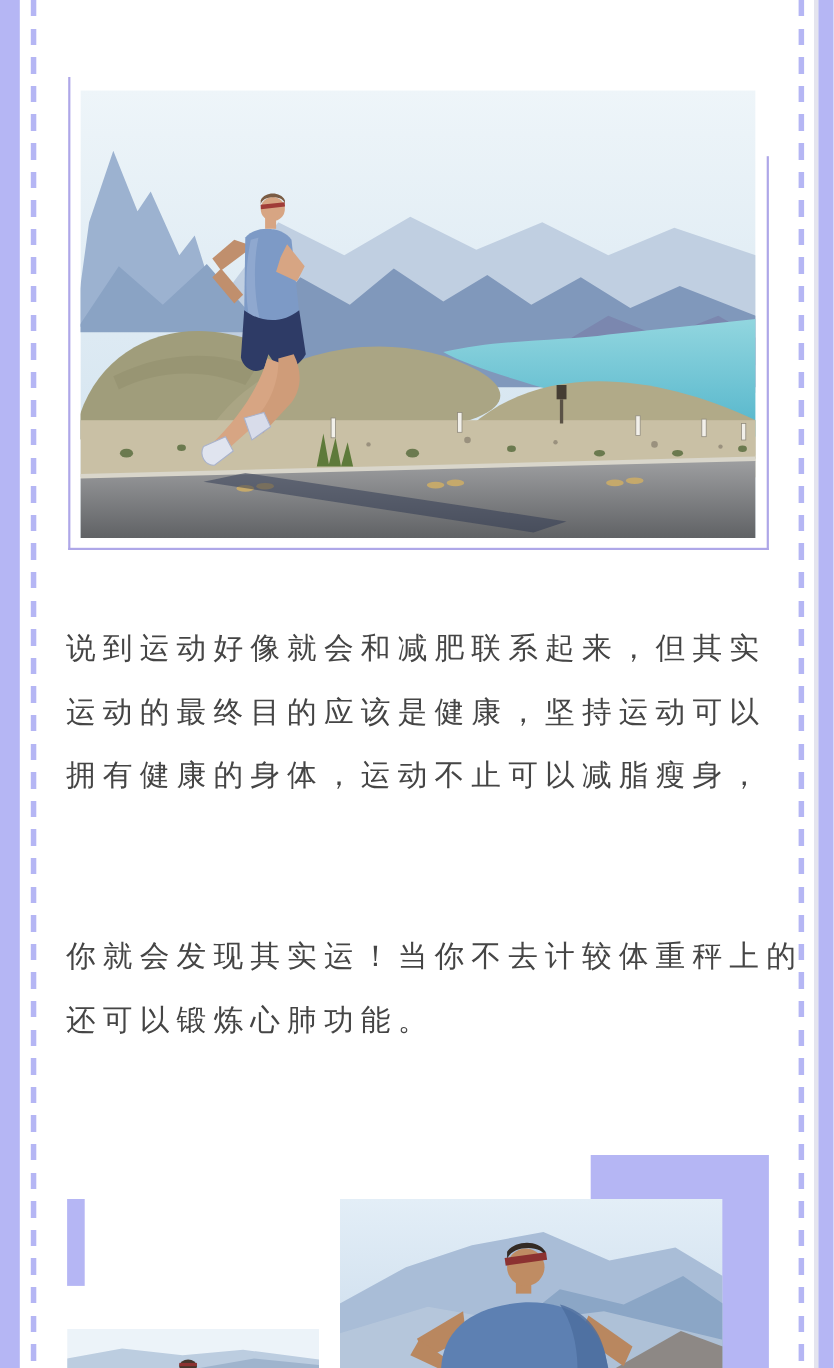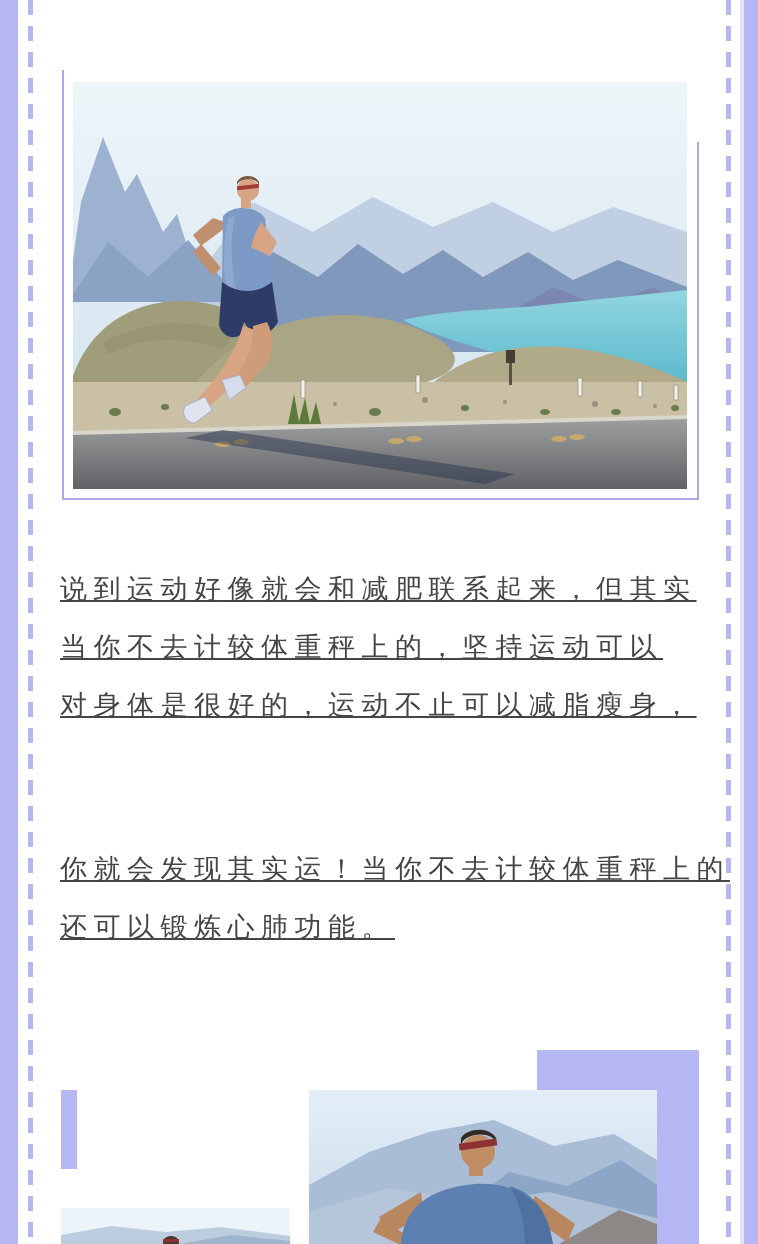--- a/index.html
+++ b/index.html
@@ -21,21 +21,21 @@
   .frame-left{left:62px;top:70px;width:2px;height:430px;}
   .frame-bottom{left:62px;top:498px;width:637px;height:2px;}
   .frame-right{left:697px;top:142px;width:2px;height:358px;}
   .photo{position:absolute;overflow:hidden;}
   .photo svg{display:block;width:100%;height:100%;}
   .photo-hero{left:73px;top:82px;width:614px;height:407px;}
   
   .para{position:absolute;left:60px;color:#454545;font-size:27px;letter-spacing:6.5px;}
   .para-1{top:560px;}
   .para-2{top:840px;}
-  .text-line{height:58px;line-height:58px;white-space:nowrap;text-decoration:underline;}
+  .text-line{height:58px;line-height:58px;white-space:nowrap;}
   
   .accent-block{position:absolute;left:537px;top:1050px;width:162px;height:194px;background:#b5b6f4;}
   .accent-bar{position:absolute;left:61px;top:1090px;width:16px;height:79px;background:#b5b6f4;}
   .photo-br{left:309px;top:1090px;width:348px;height:154px;}
   .photo-bl{left:61px;top:1208px;width:229px;height:36px;}
 </style>
 </head>
 <body>
 
 <div class="page">
@@ -139,22 +139,22 @@
         <path fill="#d7a583" d="M170,244 L188,250 C190,266 182,282 168,296 L130,330 L121,320 C142,300 162,272 170,244 Z"></path>
         <path fill="#cf9c79" d="M194,240 C202,256 201,272 192,284 L166,312 L155,302 C172,288 181,264 180,244 Z"></path>
         <path fill="#e0e4ef" stroke="#a9b2cc" stroke-width="1" d="M112,324 L132,315 L139,328 L122,341 C113,341 108,332 112,324 Z"></path>
         <path fill="#d8dcea" stroke="#a9b2cc" stroke-width="1" d="M149,298 L167,293 L173,306 L156,318 Z"></path>
       </g>
     </svg>
   </div>
 
   <section class="para para-1">
     <div class="text-line">说到运动好像就会和减肥联系起来，但其实</div>
-    <div class="text-line">当你不去计较体重秤上的，坚持运动可以</div>
-    <div class="text-line">对身体是很好的，运动不止可以减脂瘦身，</div>
+    <div class="text-line">运动的最终目的应该是健康，坚持运动可以</div>
+    <div class="text-line">拥有健康的身体，运动不止可以减脂瘦身，</div>
   </section>
 
   <section class="para para-2">
     <div class="text-line">你就会发现其实运！当你不去计较体重秤上的</div>
     <div class="text-line">还可以锻炼心肺功能。</div>
   </section>
 
   <div class="accent-block"></div>
   <div class="accent-bar"></div>
 

